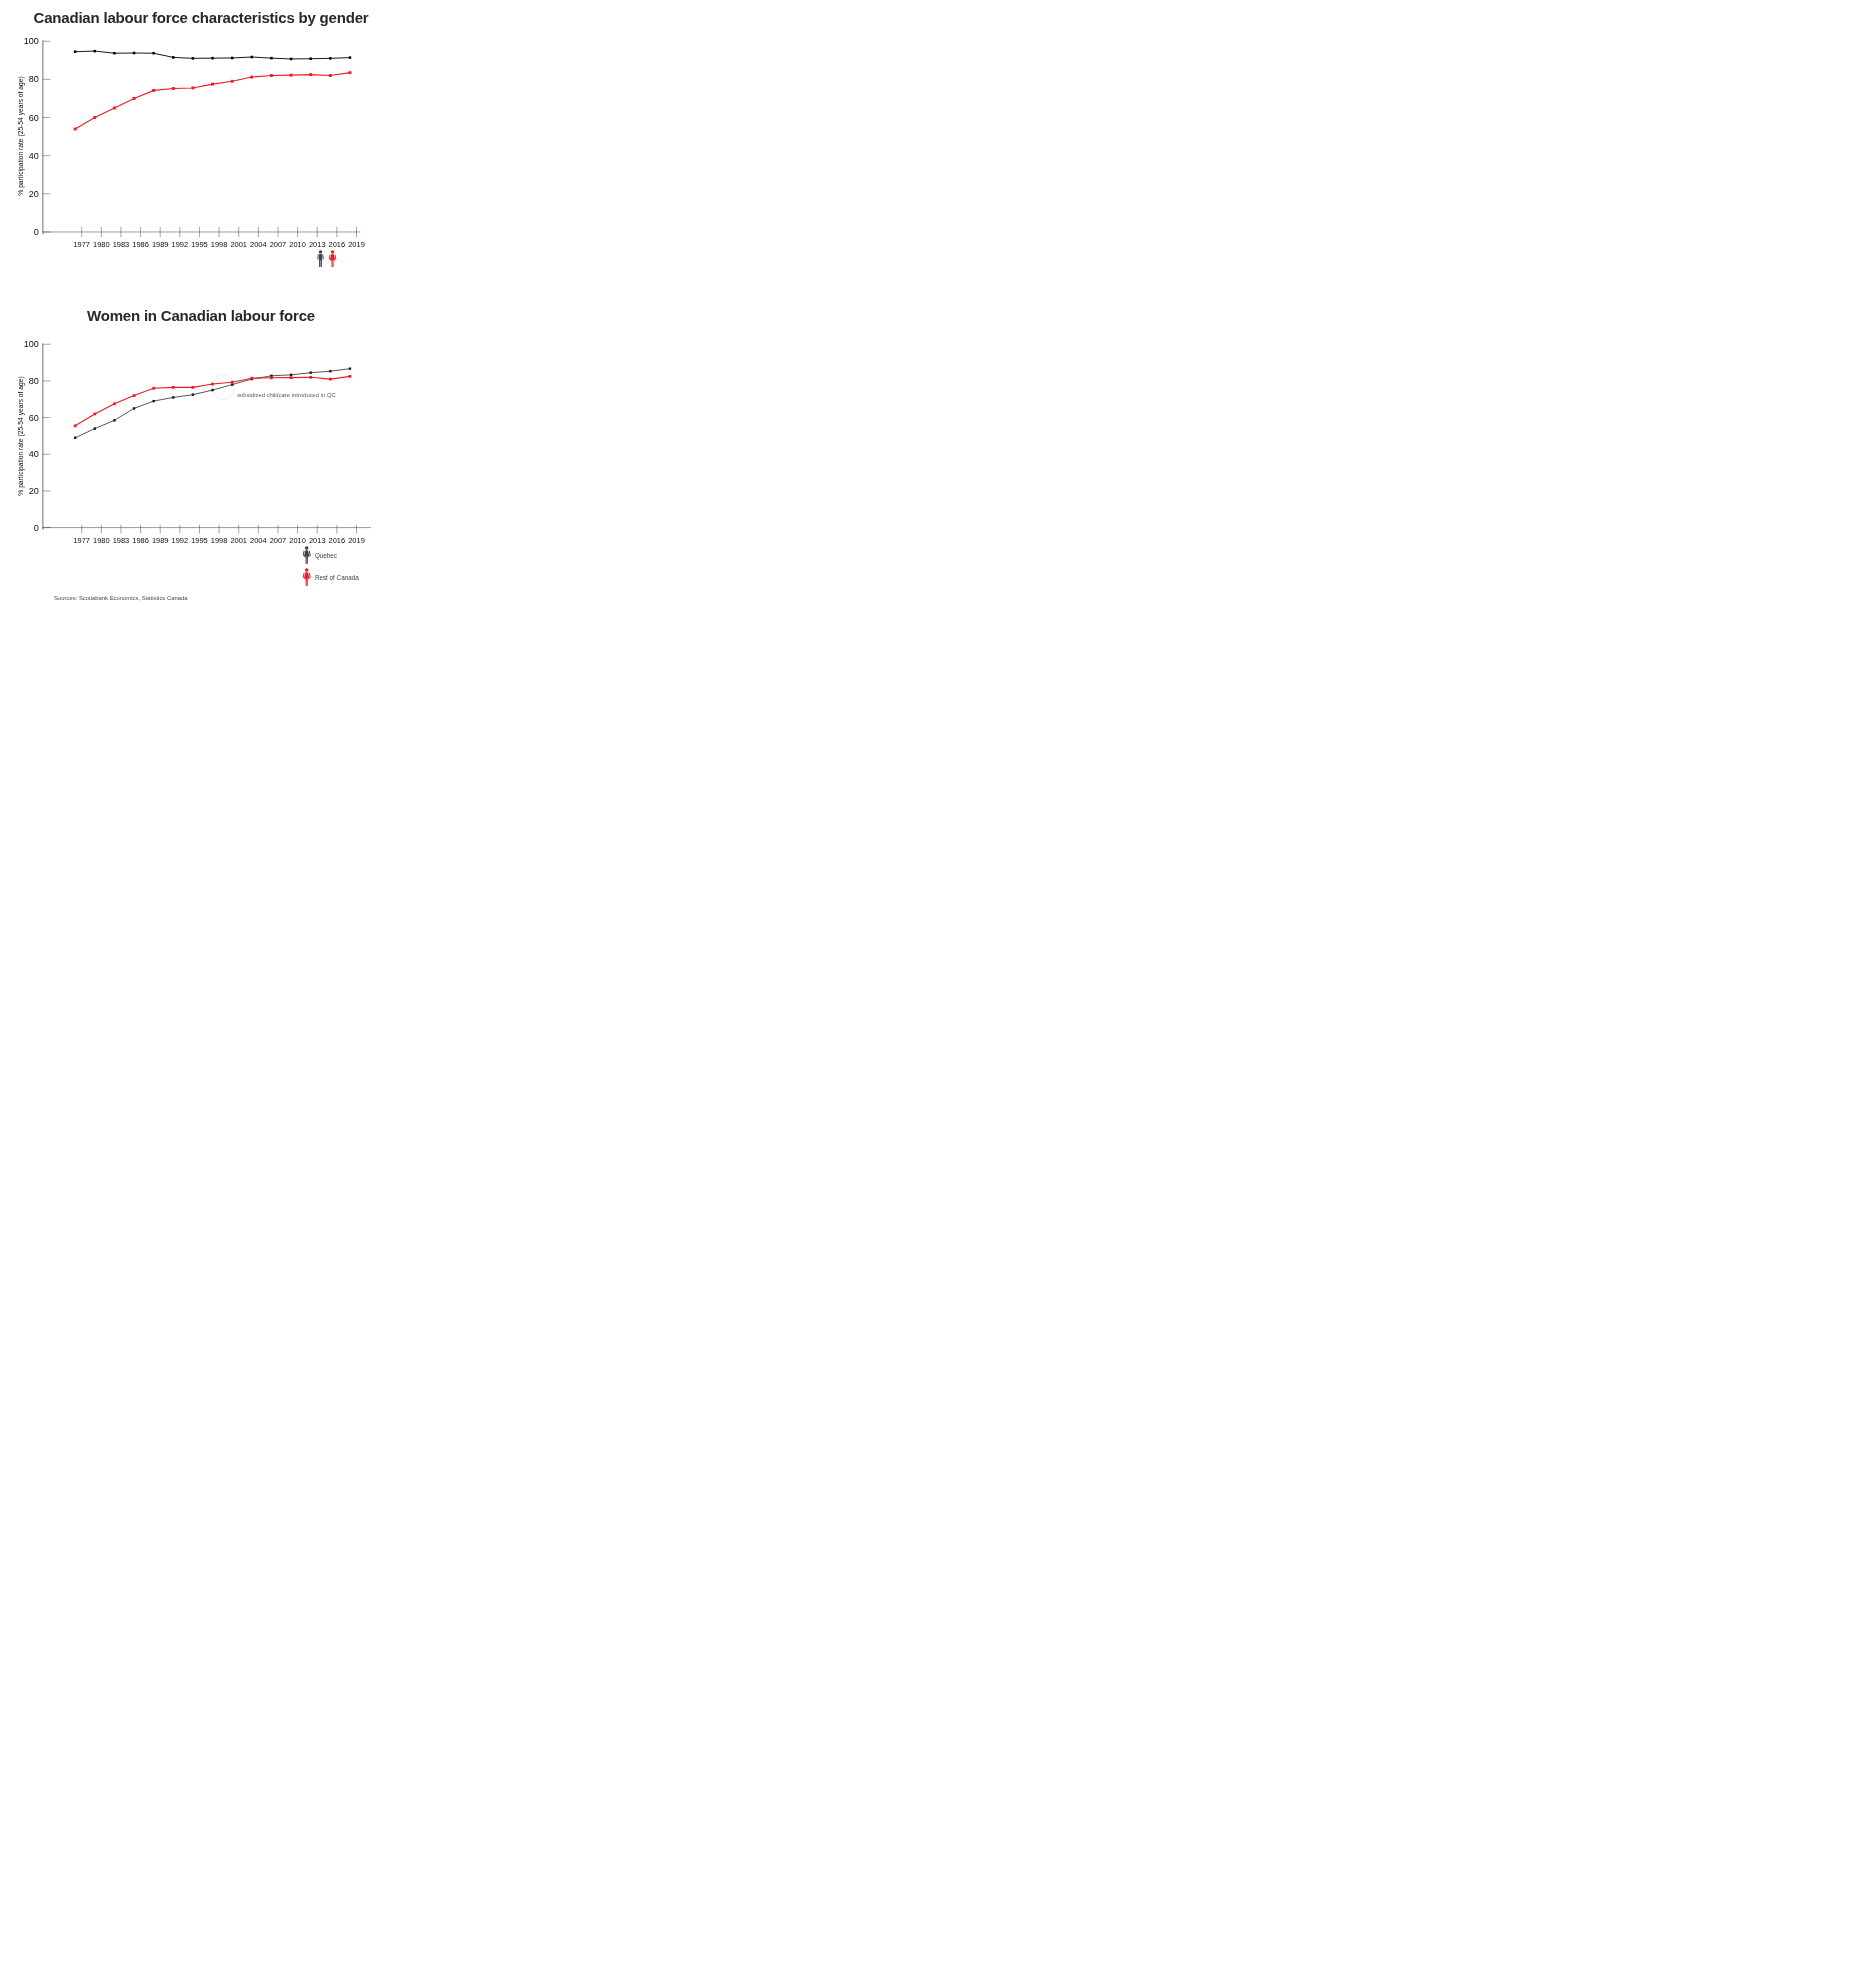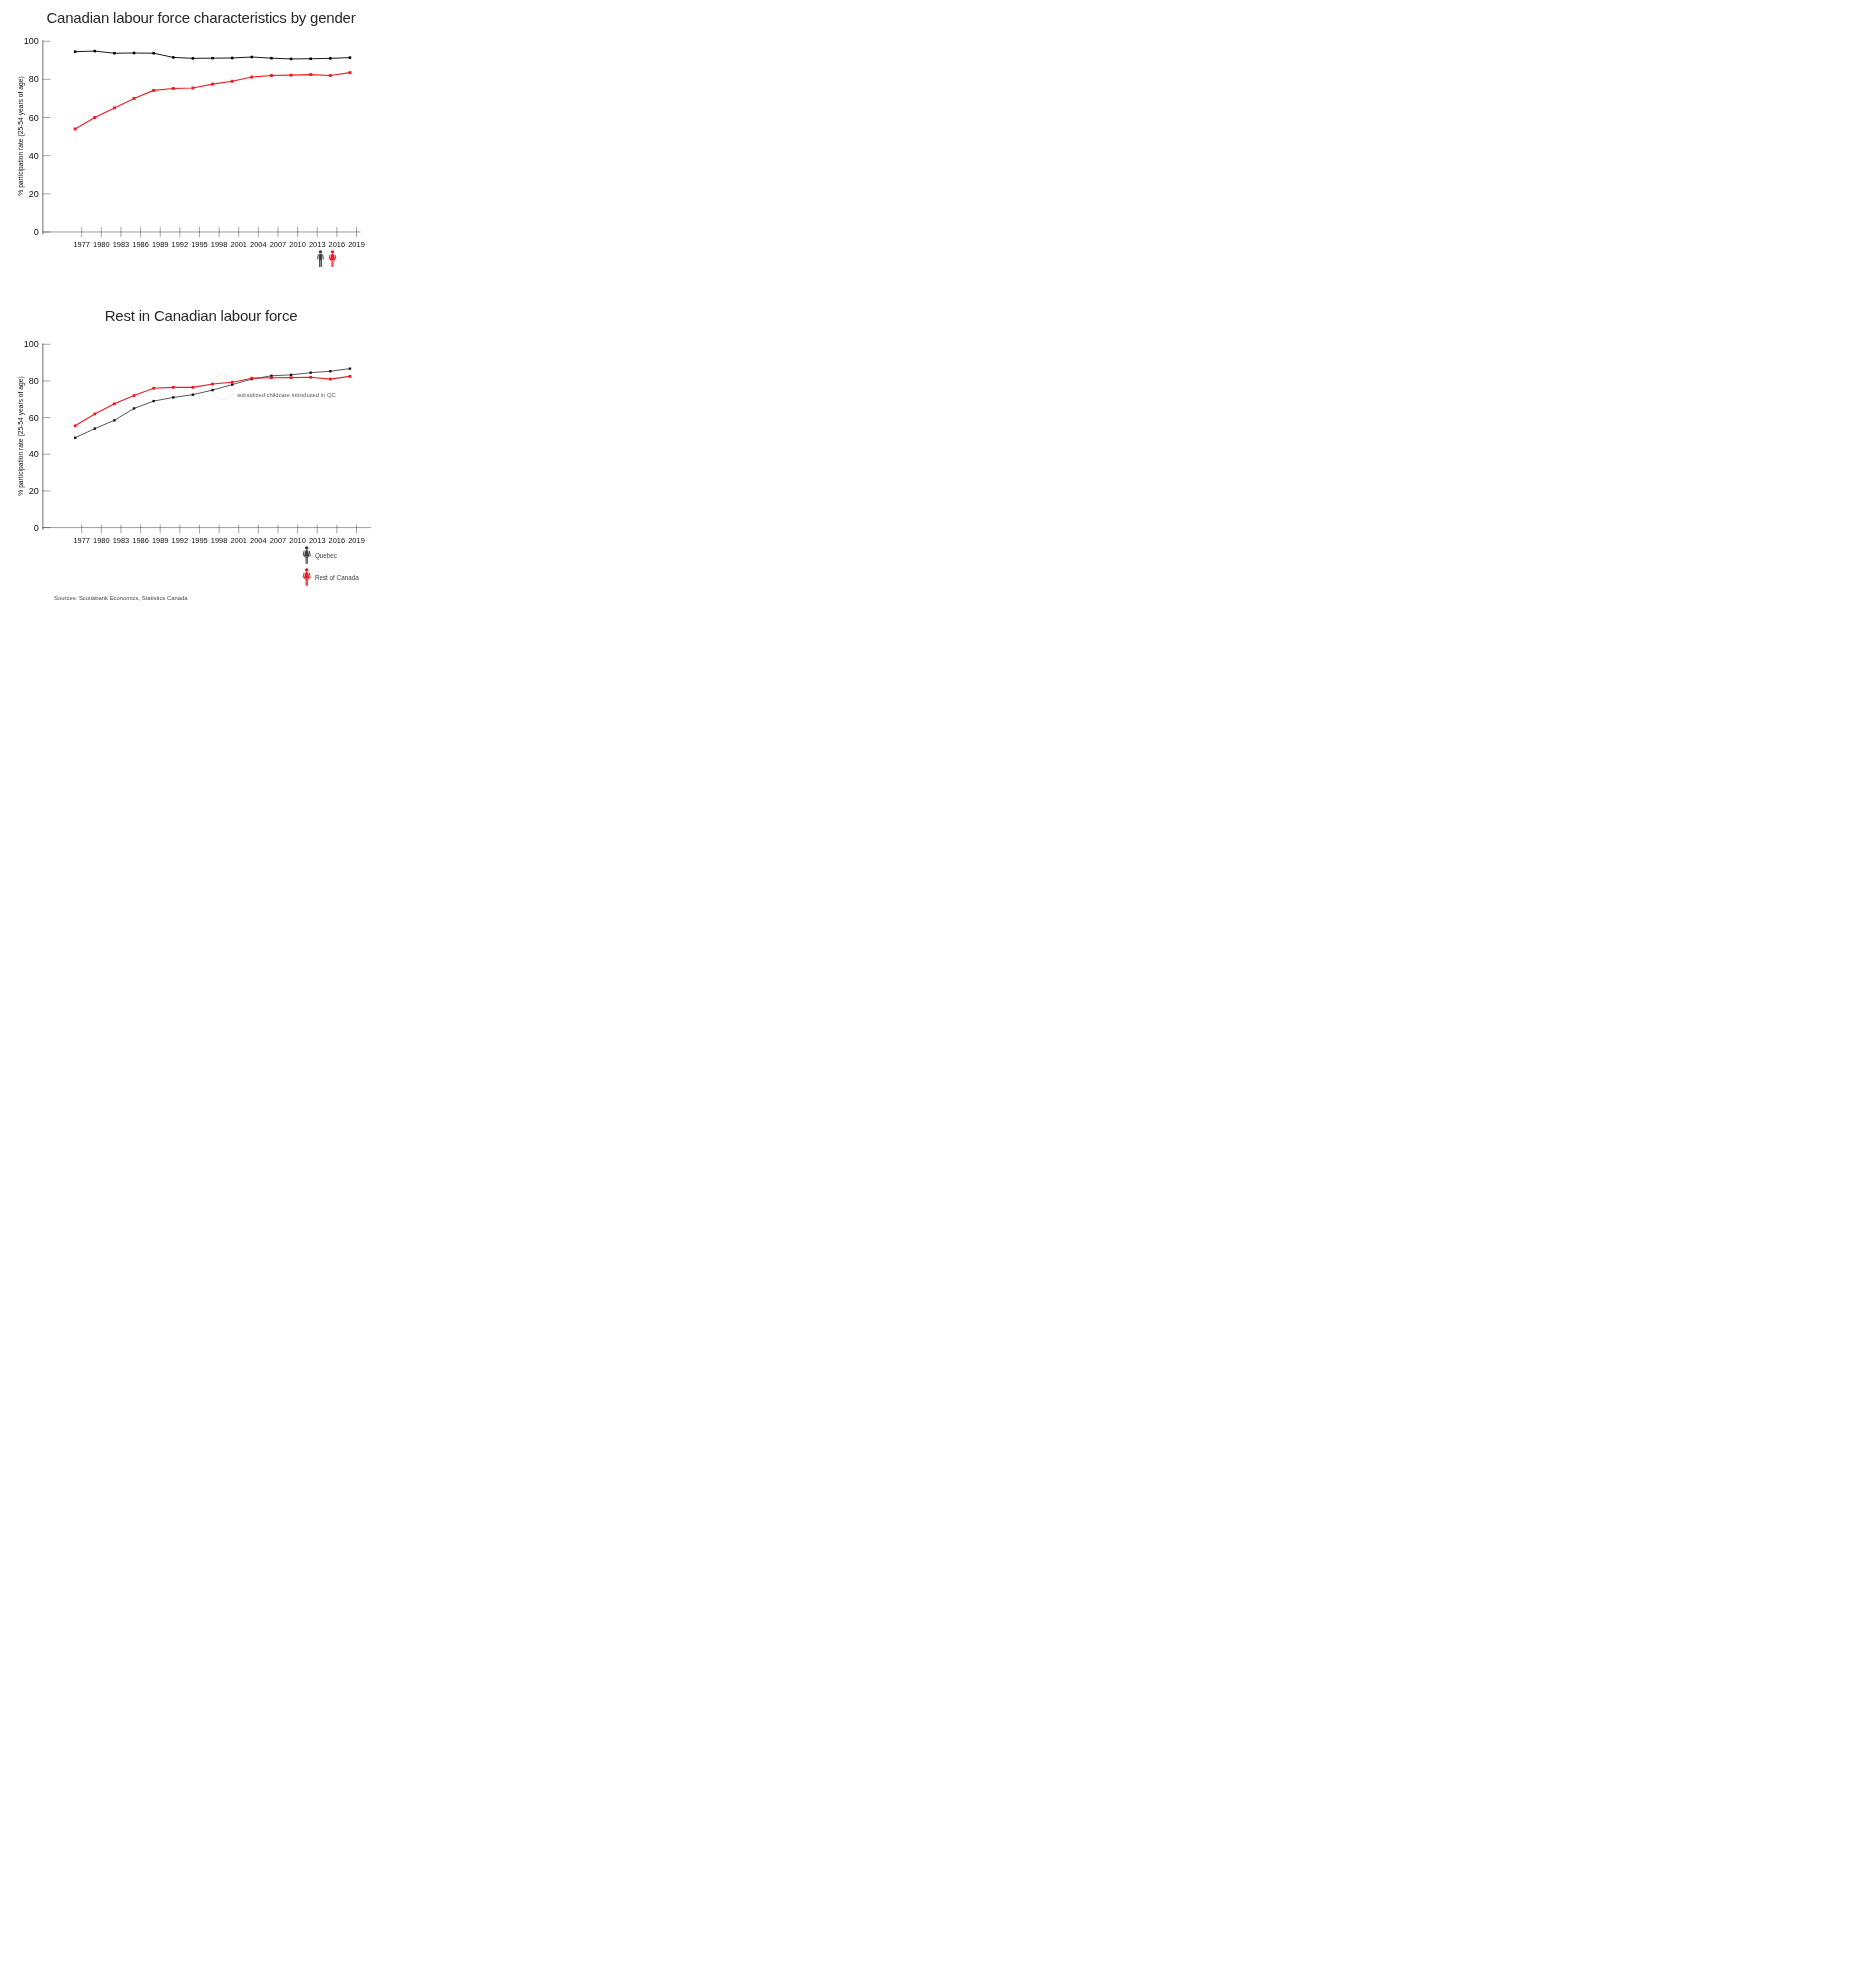--- a/index.html
+++ b/index.html
@@ -1,19 +1,19 @@
 <!DOCTYPE html>
 <html style="font-size:6.3px"><head>
 <meta charset="utf-8">
 <style>
   html,body{margin:0;padding:0;background:#ffffff;}
   body{font-family:"Liberation Sans","DejaVu Sans",sans-serif;}
   .page{position:relative;width:402px;height:610px;background:#fff;overflow:hidden;}
   .chart-title{position:absolute;left:0;width:402px;text-align:center;
-    font-weight:400;font-size:15px;letter-spacing:-0.2px;color:#28282a;margin:0;}
+    font-weight:700;font-size:15px;letter-spacing:-0.2px;color:#28282a;margin:0;}
   #title-1{top:9.4px;}
   #title-2{top:307px;}
   .y-axis-label{position:absolute;white-space:nowrap;font-size:6.7px;color:#0c0c0c;
     transform:translate(-50%,-50%) rotate(-90deg);}
   #ylabel-1{left:20.4px;top:136px;}
   #ylabel-2{left:20.4px;top:436px;}
   #charts-canvas{position:absolute;left:0;top:0;}
   .legend-1{position:absolute;left:316px;top:250px;display:flex;gap:2.8px;}
   .legend-1 svg{height:17.7px;width:9px;}
   .legend-2-row{position:absolute;left:302px;display:flex;align-items:center;gap:3.5px;}
@@ -47,21 +47,21 @@
     </symbol>
   </defs>
 </svg>
 
 <div class="page">
 
   <h1 class="chart-title" id="title-1">Canadian labour force characteristics by gender</h1>
 
   <div class="y-axis-label" id="ylabel-1">% participation rate (25-54 years of age)</div>
 
-  <h1 class="chart-title" id="title-2">Rest in Canadian labour force</h1>
+  <h1 class="chart-title" id="title-2">Women in Canadian labour force</h1>
 
   <div class="y-axis-label" id="ylabel-2">% participation rate (25-54 years of age)</div>
 
   <svg id="charts-canvas" width="402" height="610" viewBox="0 0 1024 1552">
       <g>
         <line x1="109.2" y1="102" x2="109.2" y2="596" stroke="#1a1a1a" stroke-width="1.6"></line>
         <line x1="109.2" y1="590" x2="918" y2="590" stroke="#1a1a1a" stroke-width="1.1"></line>
         <line x1="109.2" y1="104" x2="128.5" y2="104" stroke="#1a1a1a" stroke-width="1"></line>
         <text x="99" y="104" text-anchor="end" dominant-baseline="central" font-size="23" fill="#0c0c0c">100</text>
         <line x1="109.2" y1="201.2" x2="128.5" y2="201.2" stroke="#1a1a1a" stroke-width="1"></line>

